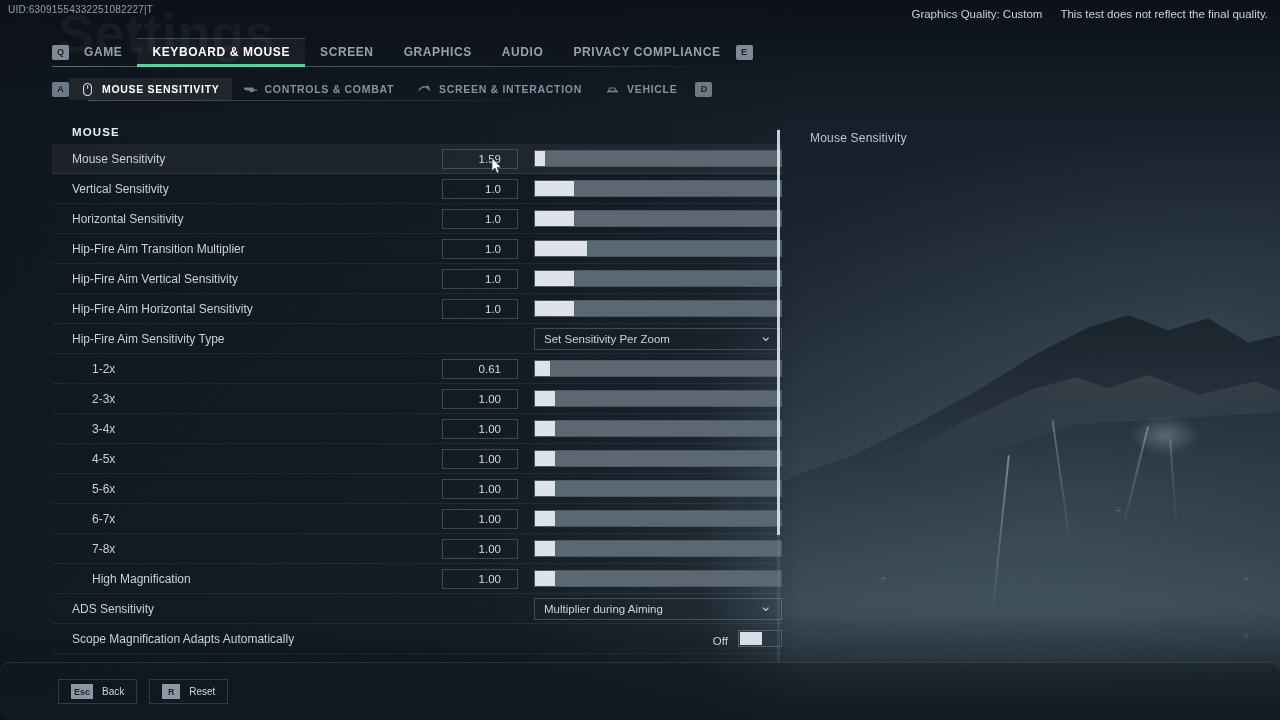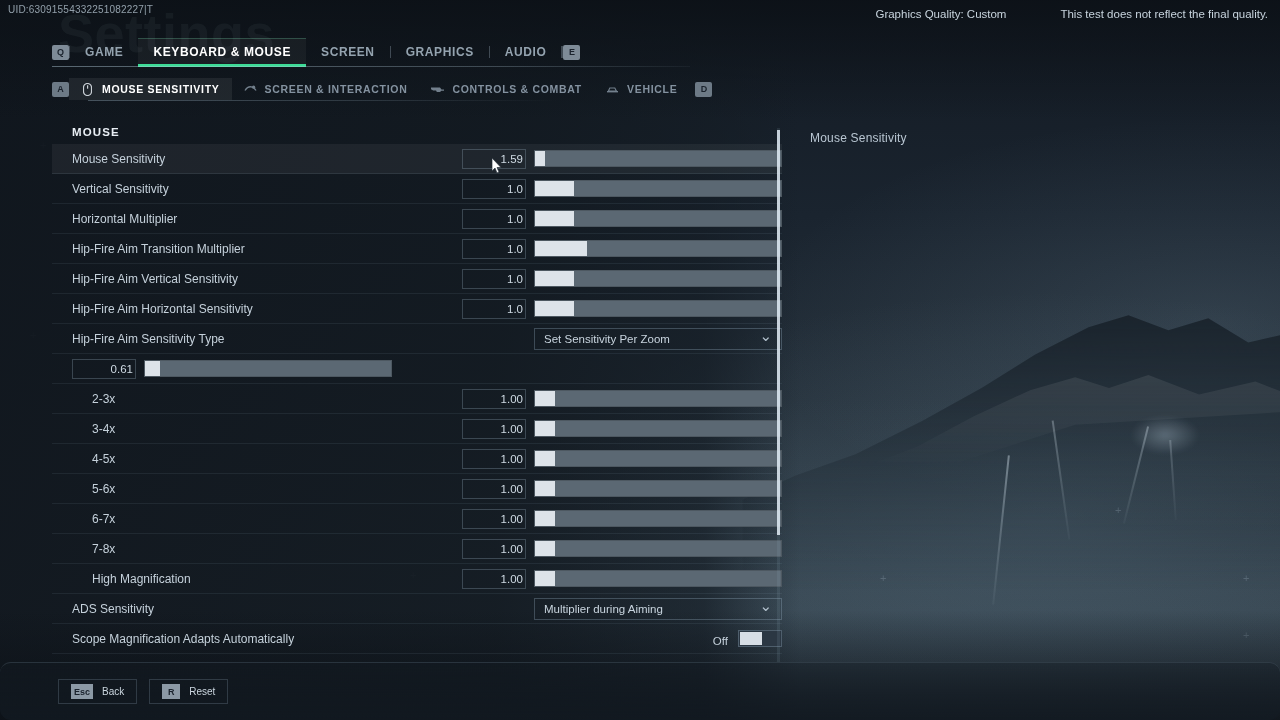--- a/index.html
+++ b/index.html
@@ -74,21 +74,21 @@
     font-family:"Liberation Sans", sans-serif;
   }
 
   
   #uid {
     position:absolute; left:8px; top:4px;
     font-size:10px; color:rgba(190,205,218,.75); letter-spacing:.2px;
   }
 
   
-  #topright { position:absolute; right:12px; top:8px; display:flex; gap:54px; align-items:center;margin-left:44px;}
+  #topright { position:absolute; right:12px; top:8px; display:flex; gap:18px; align-items:center;margin-left:44px;}
   #topright div { font-size:11.5px; color:#c7d3dd; white-space:nowrap;}
 
   
   #tabbar {
     position:absolute; left:52px; top:38px; width:640px; height:28px;
     display:flex; align-items:stretch;
   }
   .keyhint {
     width:17px; height:15px; border-radius:2px; background:#7e8b97; color:#1a222c;
     font-size:9px; font-weight:700; display:flex; align-items:center; justify-content:center;
@@ -139,23 +139,23 @@
     position:relative; height:30px; display:flex; align-items:center;
     border-bottom:1px solid rgba(150,175,195,.10);
     padding-left:20px;
   }
   .row.hl { background:rgba(255,255,255,.055); border-bottom-color:rgba(150,175,195,.13);}
   .row .lbl {
     font-size:12px; color:#c5d1db; flex:1; white-space:nowrap;
   }
   .row.sub .lbl { padding-left:20px; }
   .row .num {
-    width:64px; height:20px; border:1px solid rgba(160,185,205,.28);
-    display:flex; align-items:center; justify-content:flex-end; padding-right:2px;
-    font-size:11.5px; color:#cfdae3; flex:none; margin-right:8px;
+    width:76px; height:20px; border:1px solid rgba(160,185,205,.28);
+    display:flex; align-items:center; justify-content:flex-end; padding-right:16px;
+    font-size:11.5px; color:#cfdae3; flex:none; margin-right:16px;
   }
   .slider {
     width:248px; height:17px; background:#5b6873; flex:none; position:relative;
     border:1px solid rgba(0,0,0,.15);
   }
   .slider .fill { position:absolute; left:0; top:0; bottom:0; background:#dde3e9; }
   .dropdown {
     width:248px; height:22px; border:1px solid rgba(160,185,205,.30);
     display:flex; align-items:center; justify-content:space-between;
     padding:0 9px; font-size:11.5px; color:#c8d4de; flex:none; cursor:pointer;
@@ -234,52 +234,53 @@
   <div class="keyhint">Q</div>
   <div class="tab-sep"></div>
   <div class="tab">GAME</div>
   <div class="tab active">KEYBOARD &amp; MOUSE</div>
   <div class="tab">SCREEN</div>
   <div class="tab-sep"></div>
   <div class="tab">GRAPHICS</div>
   <div class="tab-sep"></div>
   <div class="tab">AUDIO</div>
   <div class="tab-sep"></div>
+  <div class="tab">PRIVACY COMPLIANCE</div>
   <div class="tab-sep"></div>
   <div class="keyhint">E</div>
 </div>
 <div id="tabbar-underline"></div>
 
 <div id="subtabbar">
   <div class="keyhint dim">A</div>
   <div class="subtab active">
     <span class="ic">
       <svg width="9" height="13" viewBox="0 0 9 13">
           <rect x="0.5" y="0.5" width="8" height="12" rx="4" fill="none" stroke="#e8eef4" stroke-width="1.2"></rect>
           <rect x="4" y="2.3" width="1.2" height="3.4" fill="#e8eef4"></rect>
         </svg>
     </span>
     <span>MOUSE SENSITIVITY</span>
   </div>
   <div class="subtab">
     <span class="ic">
+      <svg width="13" height="9" viewBox="0 0 13 9">
+          <path d="M0 2.5h9l1.5 2H13v1.2h-2.6L9 7H5.8l-.7-1.6H2.2L0 4.2z" fill="#8492a0"></path>
+        </svg>
+    </span>
+    <span>CONTROLS &amp; COMBAT</span>
+  </div>
+  <div class="subtab">
+    <span class="ic">
       <svg width="13" height="10" viewBox="0 0 13 10">
           <path d="M1 6.5c3-5 8-5 11 0" fill="none" stroke="#8492a0" stroke-width="1.3"></path>
           <circle cx="9.6" cy="3.2" r="1.6" fill="#8492a0"></circle>
         </svg>
     </span>
     <span>SCREEN &amp; INTERACTION</span>
-  </div>
-  <div class="subtab">
-    <span class="ic">
-      <svg width="13" height="9" viewBox="0 0 13 9">
-          <path d="M0 2.5h9l1.5 2H13v1.2h-2.6L9 7H5.8l-.7-1.6H2.2L0 4.2z" fill="#8492a0"></path>
-        </svg>
-    </span>
-    <span>CONTROLS &amp; COMBAT</span>
   </div>
   <div class="subtab">
     <span class="ic">
       <svg width="13" height="9" viewBox="0 0 13 9">
           <path d="M1 6h11v1.4H1z" fill="#8492a0"></path>
           <path d="M2.4 6l1.4-3h5l1.6 3z" fill="none" stroke="#8492a0" stroke-width="1.1"></path>
         </svg>
     </span>
     <span>VEHICLE</span>
   </div>
@@ -299,21 +300,21 @@
           </div>
         </div>
         <div class="row">
           <div class="lbl">Vertical Sensitivity</div>
           <div class="num">1.0</div>
           <div class="slider">
             <div class="fill" style="width: 16%;"></div>
           </div>
         </div>
         <div class="row">
-          <div class="lbl">Horizontal Multiplier</div>
+          <div class="lbl">Horizontal Sensitivity</div>
           <div class="num">1.0</div>
           <div class="slider">
             <div class="fill" style="width: 16%;"></div>
           </div>
         </div>
         <div class="row">
           <div class="lbl">Hip-Fire Aim Transition Multiplier</div>
           <div class="num">1.0</div>
           <div class="slider">
             <div class="fill" style="width: 21%;"></div>
@@ -334,20 +335,21 @@
           </div>
         </div>
         <div class="row">
           <div class="lbl">Hip-Fire Aim Sensitivity Type</div>
           <div class="dropdown">
             <span>Set Sensitivity Per Zoom</span>
             <span class="chev" style="transform: translateY(-3px); font-size: 15px;">⌄</span>
           </div>
         </div>
         <div class="row sub">
+          <div class="lbl">1-2x</div>
           <div class="num">0.61</div>
           <div class="slider">
             <div class="fill" style="width: 6%;"></div>
           </div>
         </div>
         <div class="row sub">
           <div class="lbl">2-3x</div>
           <div class="num">1.00</div>
           <div class="slider">
             <div class="fill" style="width: 8%;"></div>

